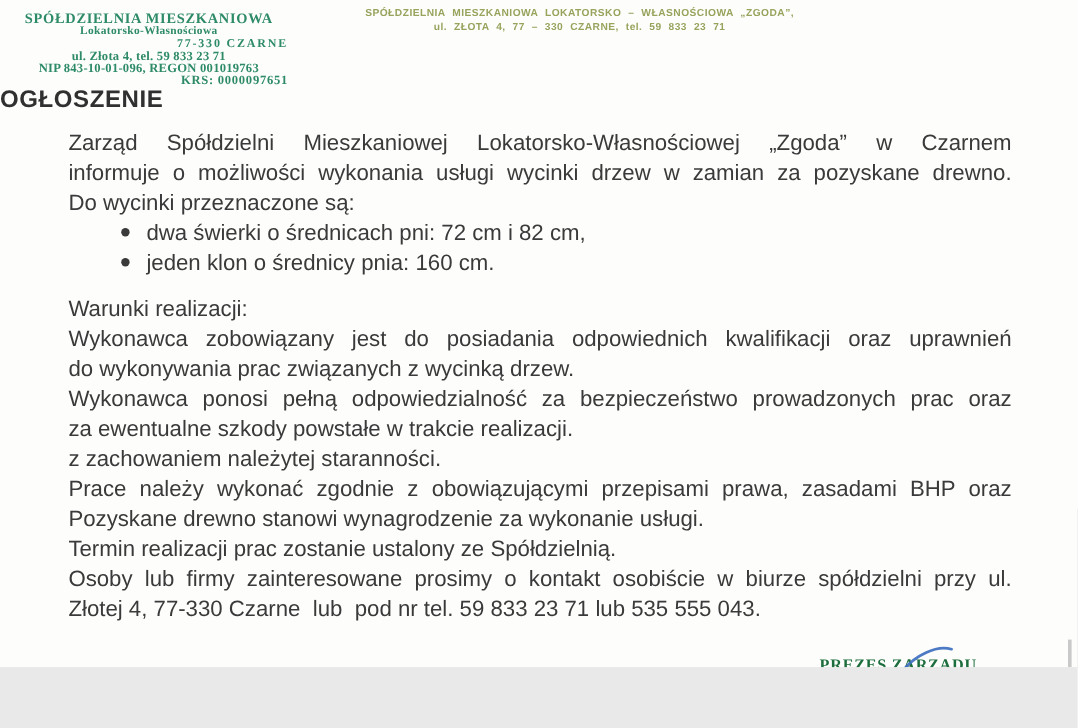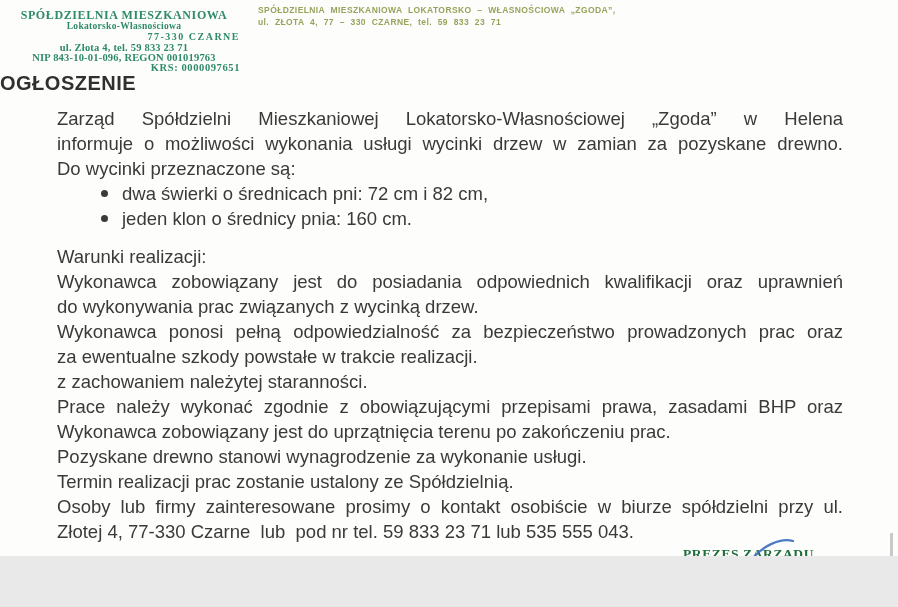--- a/index.html
+++ b/index.html
@@ -24,21 +24,21 @@
   .stamp .s2{font-size:9.5px;line-height:10px;letter-spacing:.3px;}
   .stamp .s3{font-size:11px;line-height:11px;letter-spacing:1px;}
   .stamp .s4{font-size:10px;line-height:12px;letter-spacing:1.5px;text-align:right;}
   .stamp .s5{font-size:10.5px;line-height:10px;letter-spacing:.2px;}
   .stamp .s6{font-size:10.5px;line-height:10px;letter-spacing:.2px;}
   .stamp .s7{font-size:10.5px;line-height:10px;letter-spacing:.6px;text-align:right;}
 
   
   .letterhead{
     position:absolute;left:258px;top:4px;width:450px;
-    text-align:left;
+    text-align:center;
     color:#98a35c;
     font-size:8.5px;font-weight:bold;
     letter-spacing:.4px;word-spacing:3px;
     line-height:12px;
     filter:blur(.15px);
   }
 
   
   .title{
     position:absolute;left:0;right:0;top:72px;margin:0;
@@ -103,37 +103,36 @@
   </div>
 
   <div class="letterhead">
     <div>SPÓŁDZIELNIA  MIESZKANIOWA  LOKATORSKO – WŁASNOŚCIOWA  „ZGODA”,</div>
     <div>ul.  ZŁOTA 4,  77 – 330  CZARNE, tel. 59 833 23 71</div>
   </div>
 
   <h1 class="title">OGŁOSZENIE</h1>
 
   <div class="body">
-    <div class="line just">Zarząd Spółdzielni Mieszkaniowej Lokatorsko-Własnościowej „Zgoda” w Helena</div>
+    <div class="line just">Zarząd Spółdzielni Mieszkaniowej Lokatorsko-Własnościowej „Zgoda” w Czarnem</div>
     <div class="line just">informuje o możliwości wykonania usługi wycinki drzew w zamian za pozyskane drewno.</div>
     <div class="line">Do wycinki przeznaczone są:</div>
 
     <ul class="bullets">
       <li class="line">dwa świerki o średnicach pni: 72 cm i 82 cm,</li>
       <li class="line">jeden klon o średnicy pnia: 160 cm.</li>
     </ul>
 
     <div class="line gap">Warunki realizacji:</div>
     <div class="line just">Wykonawca zobowiązany jest do posiadania odpowiednich kwalifikacji oraz uprawnień</div>
     <div class="line">do wykonywania prac związanych z wycinką drzew.</div>
     <div class="line just">Wykonawca ponosi pełną odpowiedzialność za bezpieczeństwo prowadzonych prac oraz</div>
     <div class="line">za ewentualne szkody powstałe w trakcie realizacji.</div>
     <div class="line">z zachowaniem należytej staranności.</div>
     <div class="line just">Prace należy wykonać zgodnie z obowiązującymi przepisami prawa, zasadami BHP oraz</div>
-    <div class="line">Wykonawca zobowiązany jest do uprzątnięcia terenu po zakończeniu prac.</div>
     <div class="line">Pozyskane drewno stanowi wynagrodzenie za wykonanie usługi.</div>
     <div class="line">Termin realizacji prac zostanie ustalony ze Spółdzielnią.</div>
     <div class="line just">Osoby lub firmy zainteresowane prosimy o kontakt osobiście w biurze spółdzielni przy ul.</div>
     <div class="line">Złotej 4, 77-330 Czarne  lub  pod nr tel. 59 833 23 71 lub 535 555 043.</div>
   </div>
 
   <div class="sig-role">PREZES ZARZĄDU</div>
 
   <svg class="ink" width="110" height="78" viewBox="0 0 110 78">
     <path d="M 93,8 C 80,4 62,14 53,25 C 44,35 39,40 46,40 C 55,40 59,31 53,29 C 47,27 43,34 45,44 C 47,55 51,66 54,78" fill="none" stroke="#3e6fc0" stroke-width="2.3" stroke-linecap="round" stroke-linejoin="round" opacity="0.92"></path>

